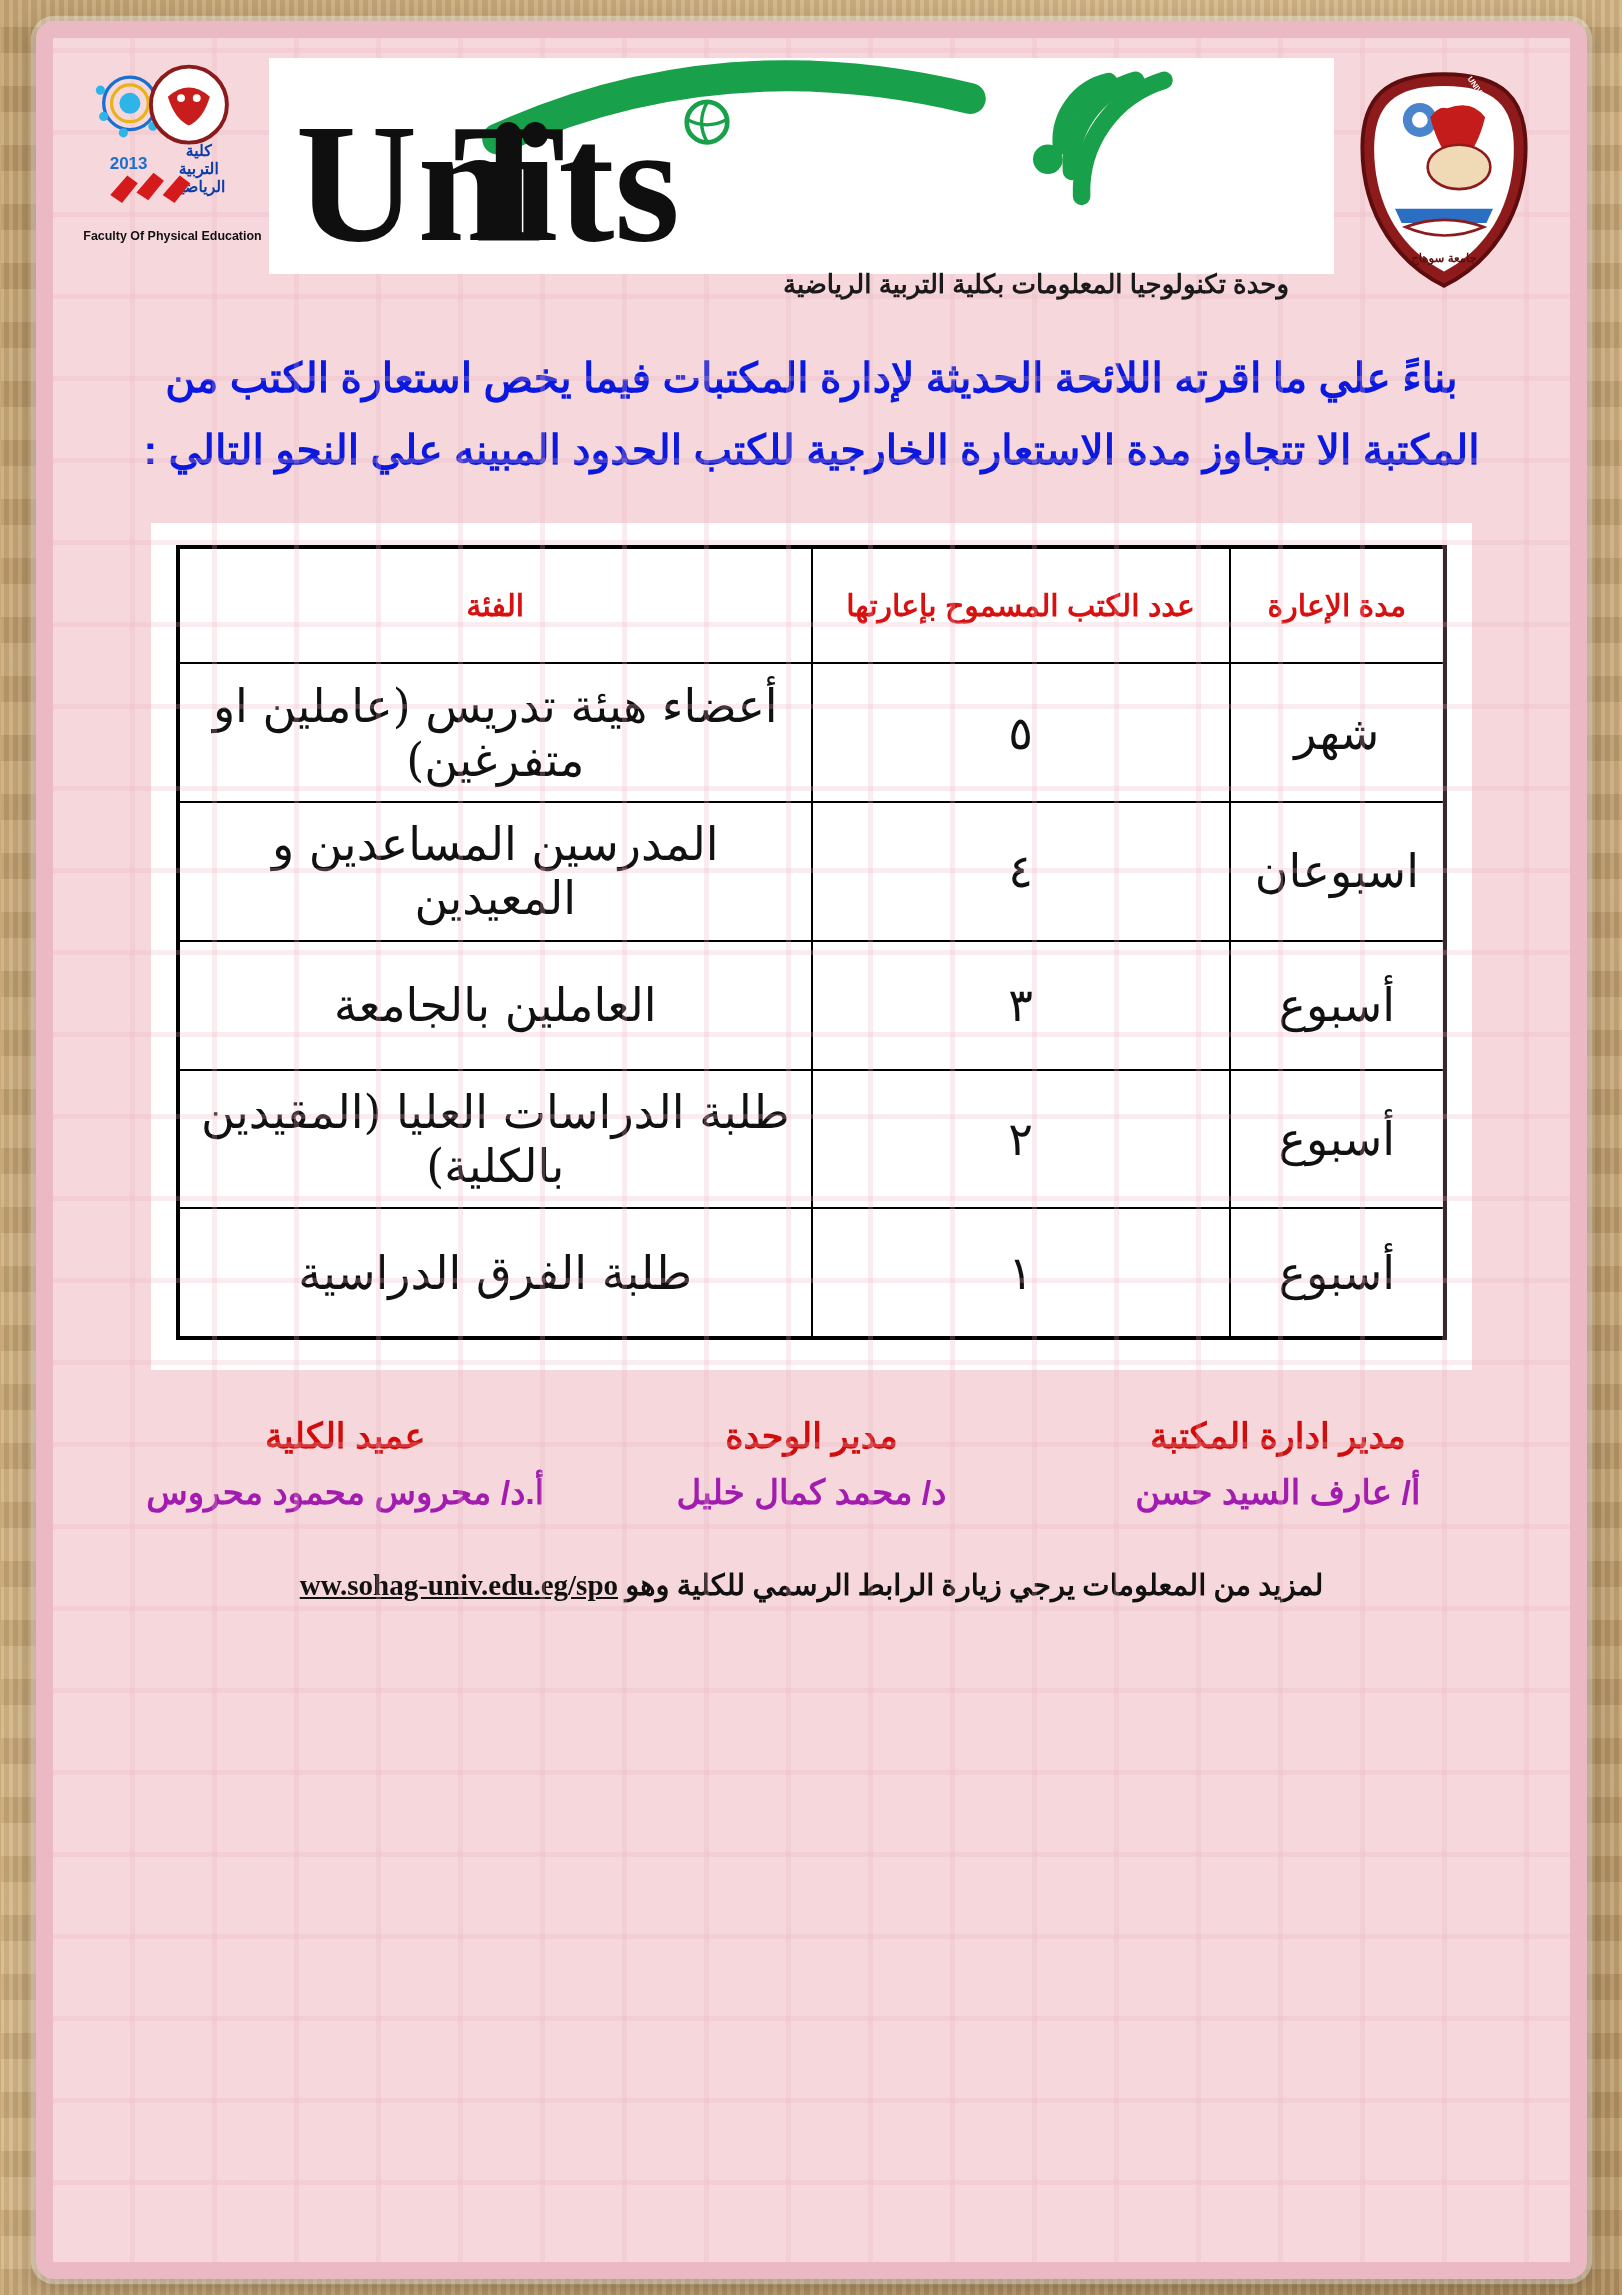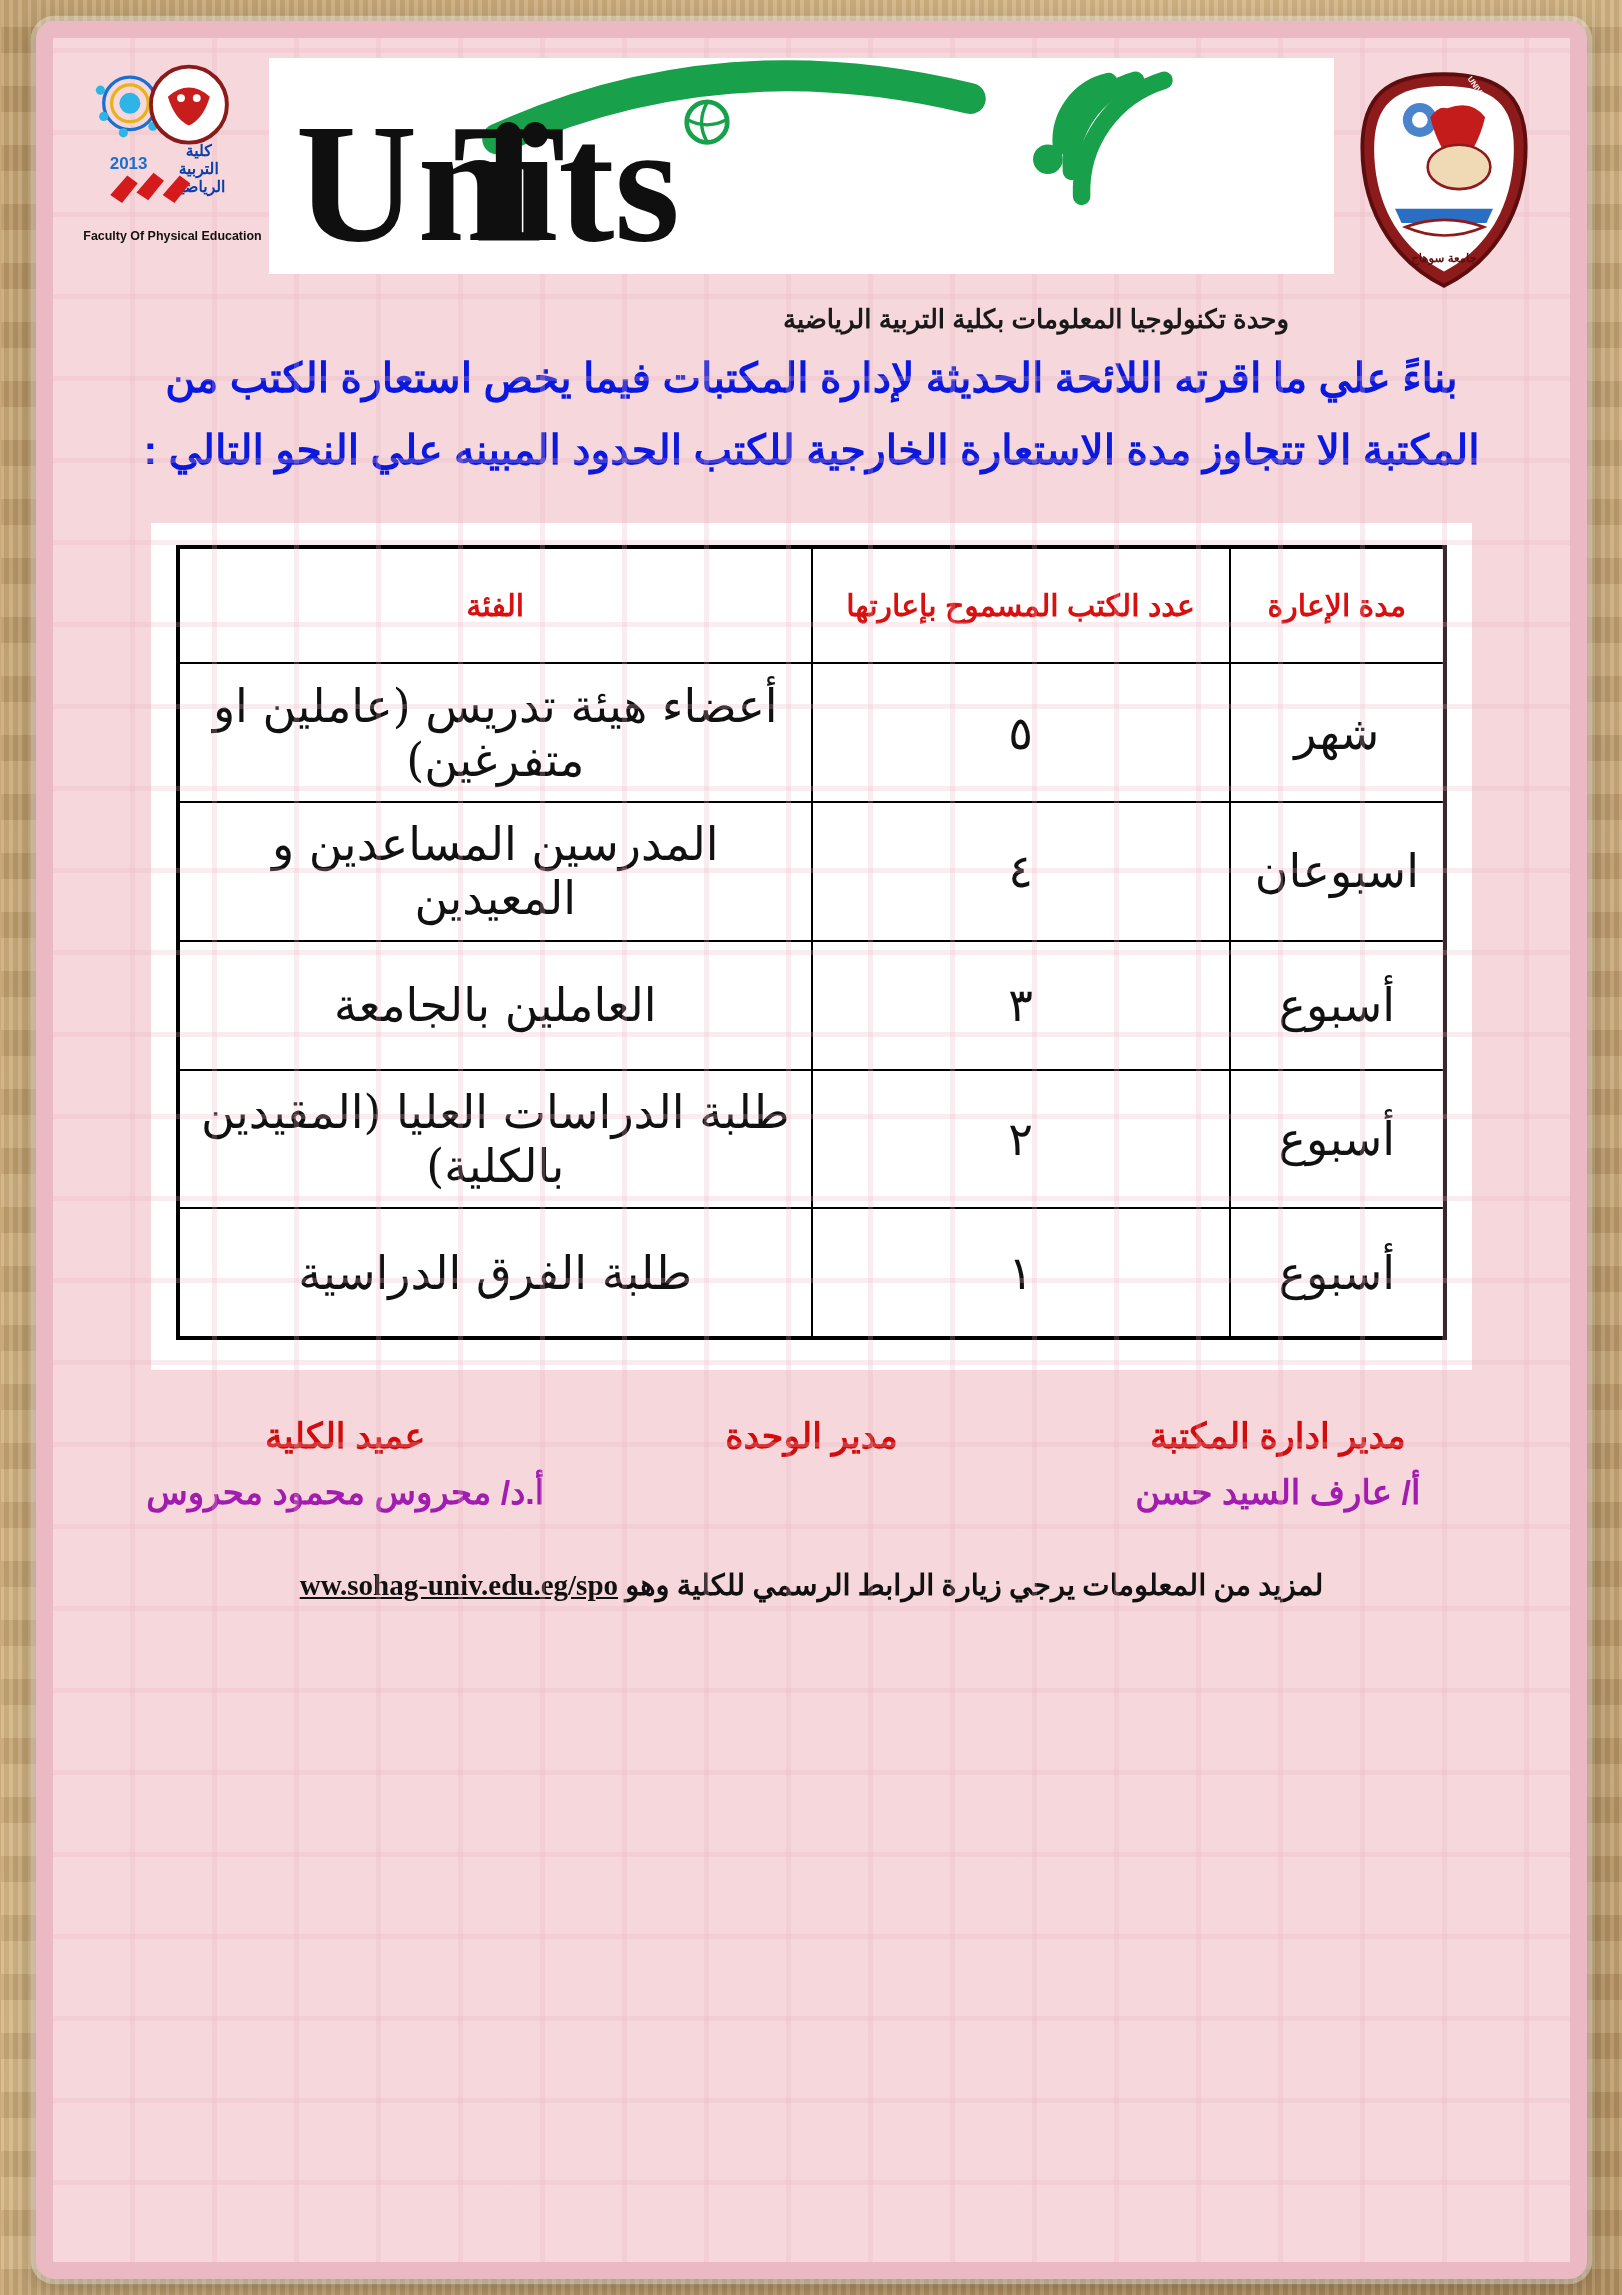--- a/index.html
+++ b/index.html
@@ -82,21 +82,21 @@
     height: 216px;
     background: #ffffff;
     display: flex;
     align-items: center;
     justify-content: center;
   }
   .brand svg { width: 100%; height: 100%; }
 
   .unit-caption {
     position: absolute;
-    top: 266px;
+    top: 231px;
     right: 281px;
     font-size: 26px;
     font-weight: bold;
     color: #1a1a1a;
     direction: rtl;
   }
 
   
   .main-title {
     margin: 19.6px 0 0 0;
@@ -312,20 +312,21 @@
     </table>
   </div>
 
   <div class="signatures">
     <div class="sig">
       <div class="role">مدير ادارة المكتبة</div>
       <div class="person">أ/ عارف السيد حسن</div>
     </div>
     <div class="sig">
       <div class="role">مدير الوحدة</div>
+      <div class="person">د/ محمد كمال خليل</div>
     </div>
     <div class="sig">
       <div class="role">عميد الكلية</div>
       <div class="person">أ.د/ محروس محمود محروس</div>
     </div>
   </div>
 
   <div class="footer-note">
     <span>لمزيد من المعلومات يرجي زيارة الرابط الرسمي للكلية وهو</span>
     <span class="url">ww.sohag-univ.edu.eg/spo</span>

